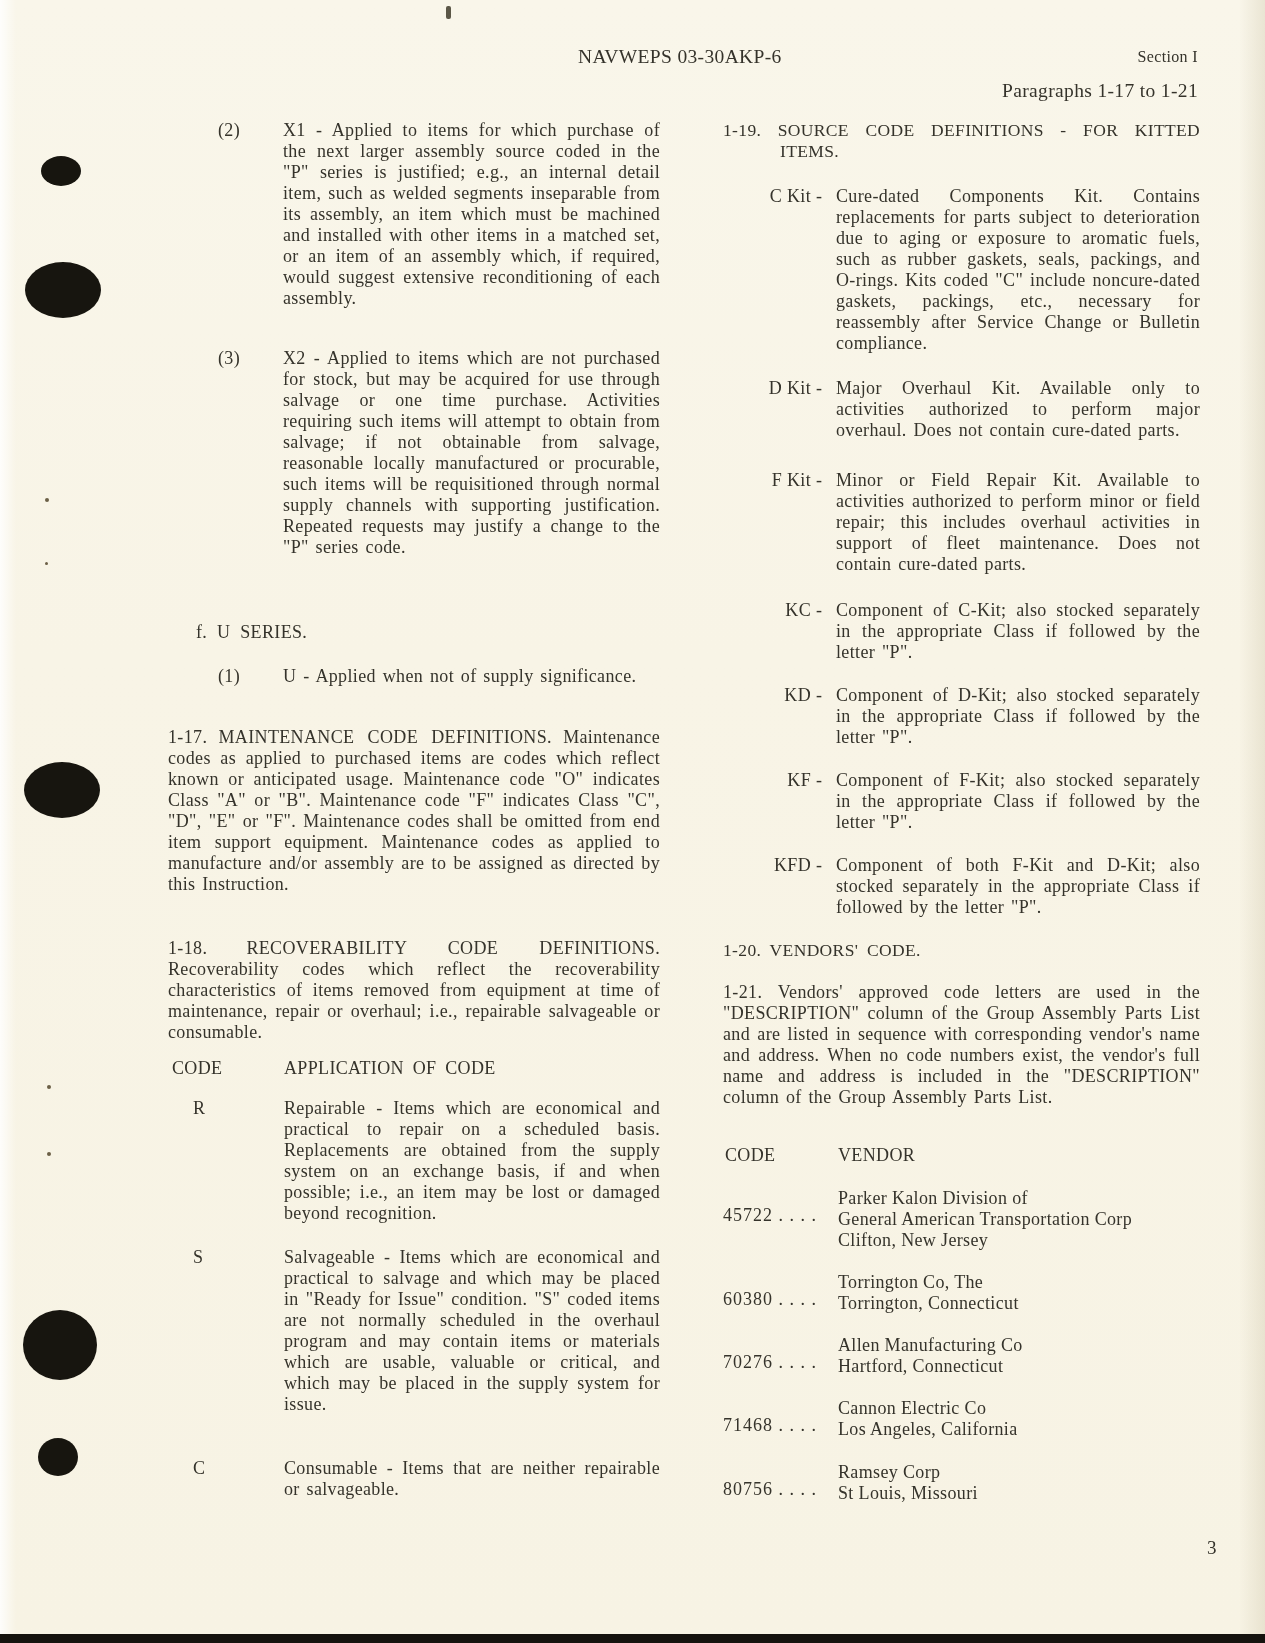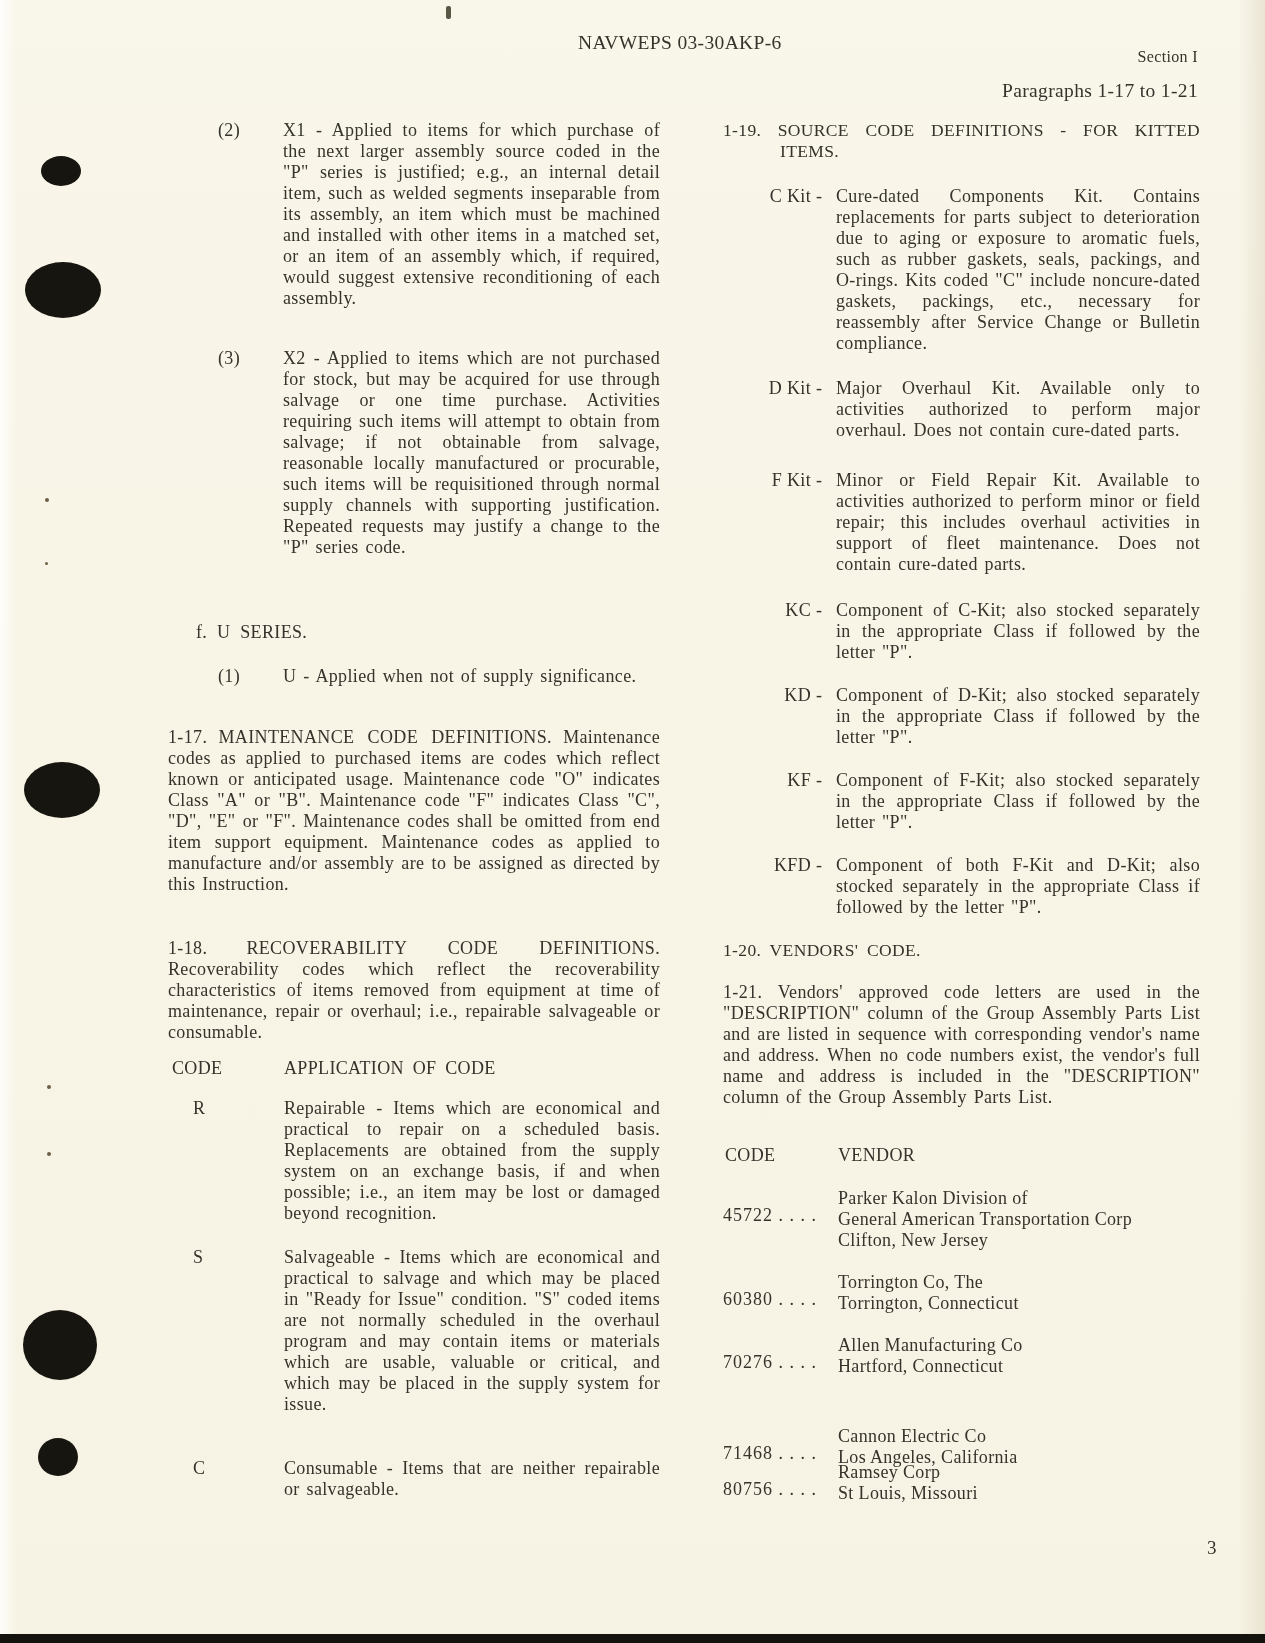--- a/index.html
+++ b/index.html
@@ -26,21 +26,21 @@
   .d4{left:23px;top:1310px;width:74px;height:70px;}
   .d5{left:38px;top:1438px;width:40px;height:38px;}
   .speck{position:absolute;background:#6b5f46;border-radius:50%;width:4px;height:4px;}
   .sp1{left:45px;top:498px;}
   .sp2{left:45px;top:562px;width:3px;height:3px;}
   .sp3{left:47px;top:1085px;}
   .sp4{left:47px;top:1152px;}
   .top-mark{position:absolute;left:446px;top:6px;width:5px;height:13px;background:#5b5747;border-radius:2px;}
 
   
-  .doc-num{position:absolute;left:578px;top:32px;font-size:19.5px;}
+  .doc-num{position:absolute;left:578px;top:46px;font-size:19.5px;}
   .section-label{position:absolute;right:67px;top:46px;font-size:16px;text-align:right;}
   .para-range{position:absolute;right:67px;top:80px;font-size:19.5px;text-align:right;}
 
   
   .col{position:absolute;top:0;height:1600px;}
   .col-left{left:168px;width:492px;}
   .col-right{left:723px;width:477px;}
 
   .para{position:absolute;left:0;right:0;margin:0;text-align:justify;word-spacing:2px;}
   .cap{word-spacing:4px;}
@@ -219,21 +219,21 @@
       <p class="vname">Torrington Co, The
 Torrington, Connecticut</p>
     </div>
 
     <div class="vendor-row" style="top:1335px;">
       <span class="vcode">70276 . . . .</span>
       <p class="vname">Allen Manufacturing Co
 Hartford, Connecticut</p>
     </div>
 
-    <div class="vendor-row" style="top:1398px;margin-top:28px;">
+    <div class="vendor-row" style="top:1398px;">
       <span class="vcode">71468 . . . .</span>
       <p class="vname">Cannon Electric Co
 Los Angeles, California</p>
     </div>
 
     <div class="vendor-row" style="top:1462px;">
       <span class="vcode">80756 . . . .</span>
       <p class="vname">Ramsey Corp
 St Louis, Missouri</p>
     </div>

